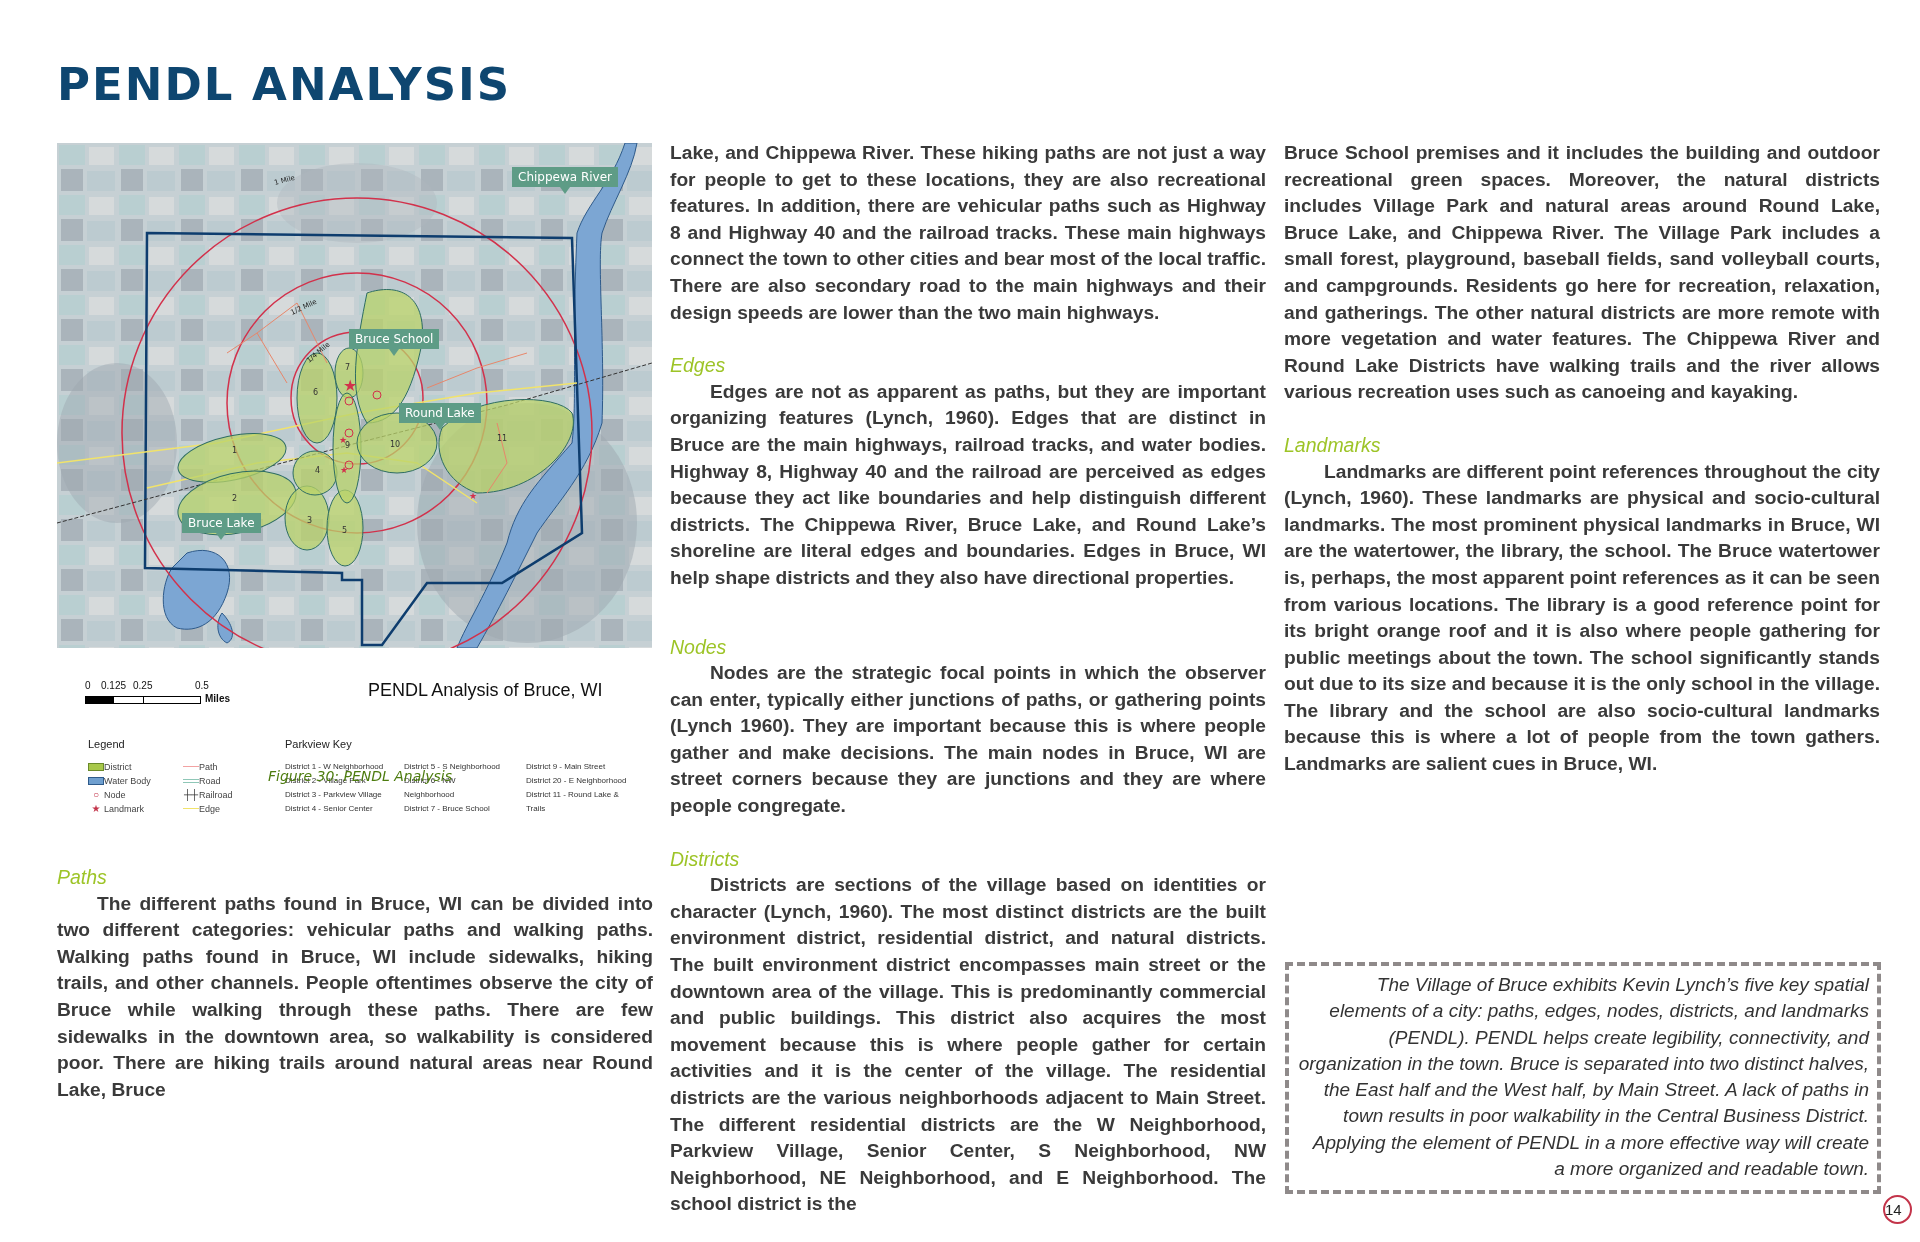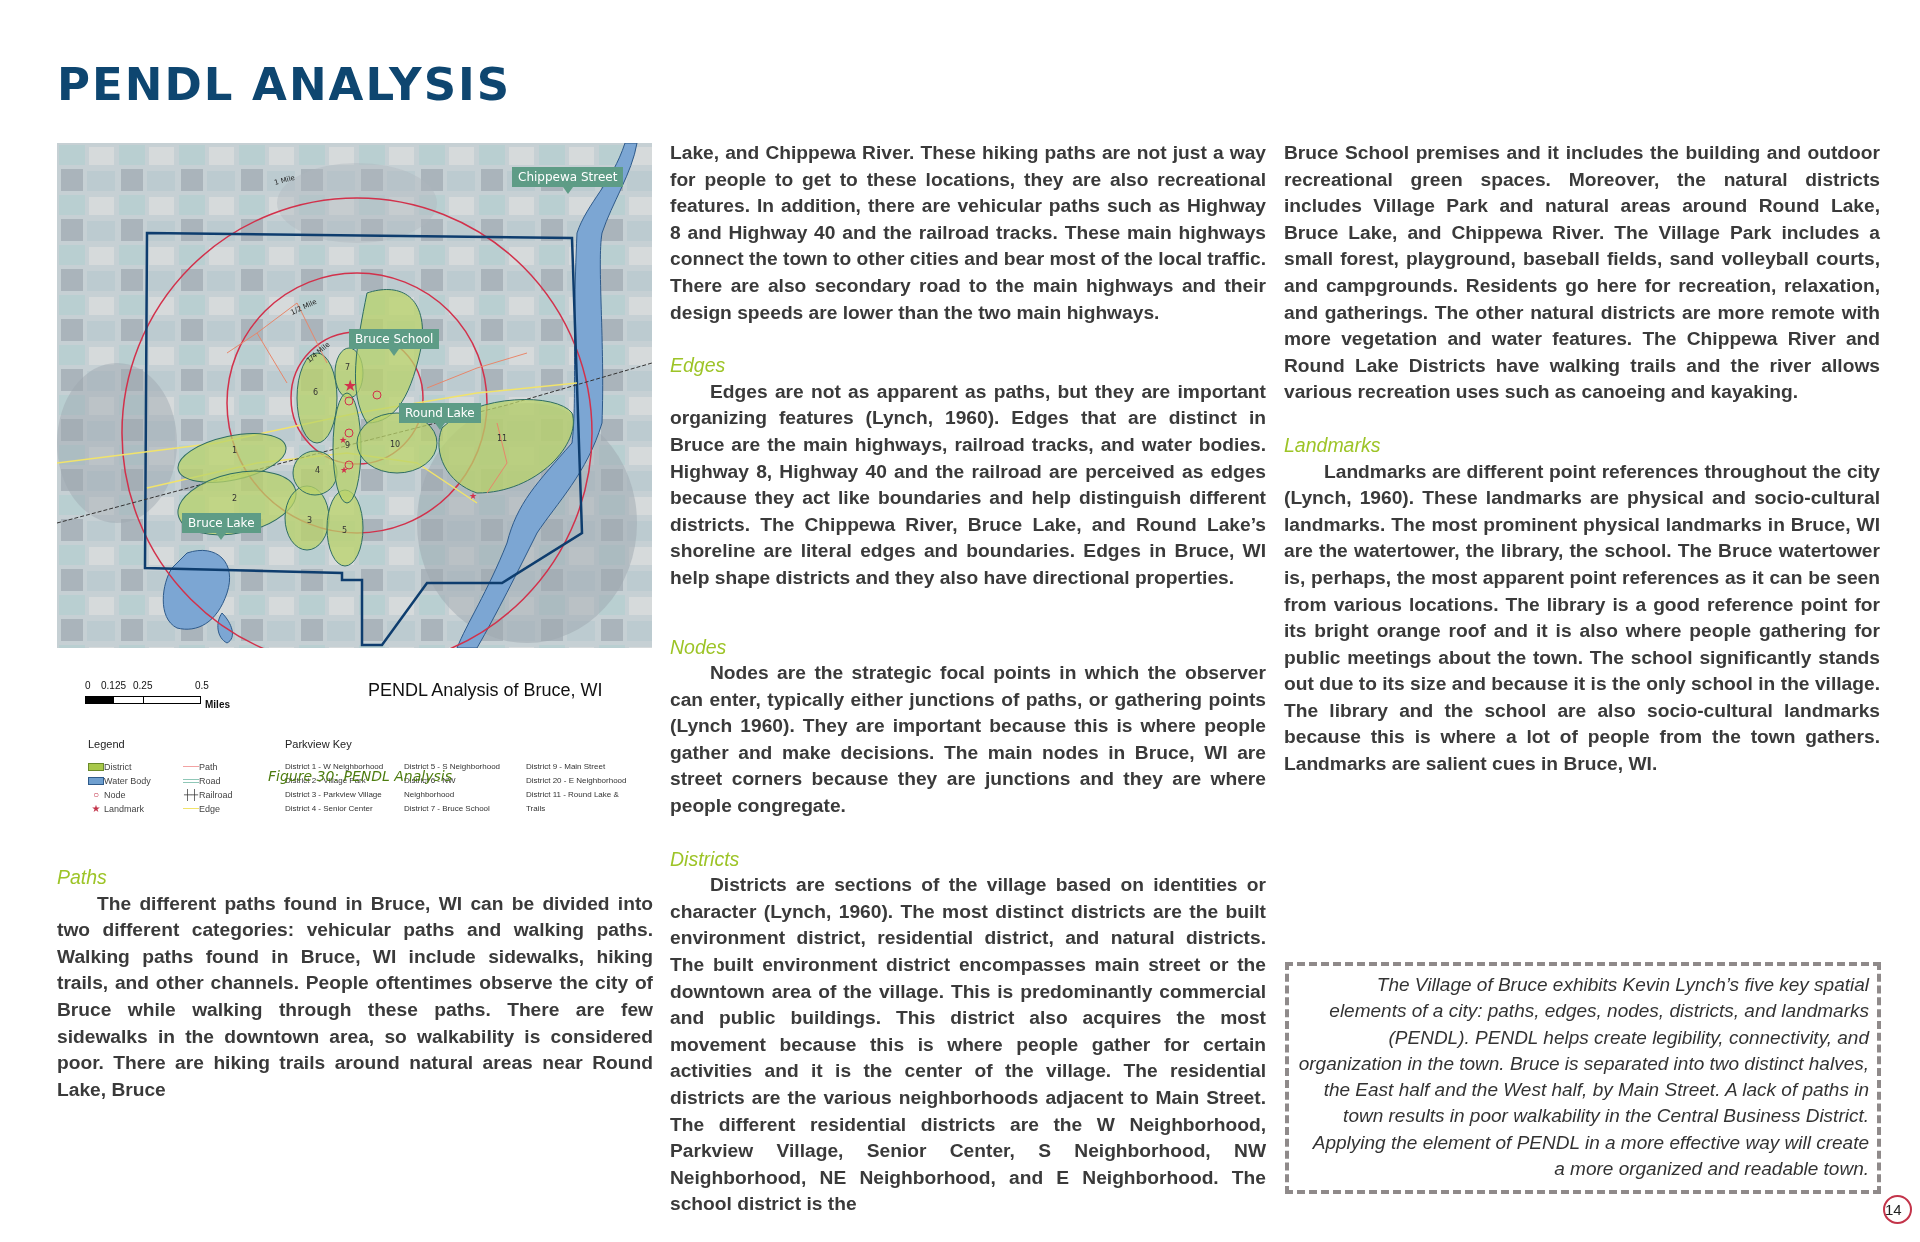--- a/index.html
+++ b/index.html
@@ -34,21 +34,21 @@
   .map-label::after {
     content: ""; position: absolute; left: 50%; bottom: -7px; margin-left: -5px;
     border-left: 5px solid transparent; border-right: 5px solid transparent; border-top: 7px solid #5e9c86;
   }
 
   .scalebar { position: absolute; left: 85px; top: 680px; font-size: 10px; color: #111; }
   .scale-ticks { position: relative; height: 14px; width: 130px; }
   .scale-ticks span { position: absolute; top: 0; font-size: 10px; }
   .scale-bar-graphic { display: flex; width: 116px; height: 8px; border: 1px solid #000; margin-top: 2px; }
   .scale-bar-graphic div { flex: 1; }
-  .scale-units { position: absolute; left: 120px; top: 19px; font-size: 10px; font-weight: bold; }
+  .scale-units { position: absolute; left: 120px; top: 13px; font-size: 10px; font-weight: bold; }
 
   .map-caption-title { position: absolute; left: 368px; top: 680px; font-size: 18px; color: #111; }
 
   .legend { position: absolute; left: 88px; top: 738px; font-size: 9px; color: #444; }
   .legend-title, .district-key-title { font-size: 11px; color: #222; margin-bottom: 10px; }
   .legend-grid { display: grid; grid-template-columns: 95px 90px; row-gap: 1px; }
   .legend-item { display: flex; align-items: center; gap: 0; height: 13px; }
   .swatch { width: 16px; height: 8px; display: inline-block; }
   .sym { width: 16px; text-align: center; font-size: 10px; display: inline-block; }
 
@@ -149,21 +149,21 @@
       <text x="333" y="304">10</text>
         <text x="440" y="298">11</text>
     </g>
 
     <g font-size="7" fill="#222" font-family="DejaVu Sans, sans-serif">
       <text x="218" y="42" transform="rotate(-15 218 42)">1 Mile</text>
       <text x="235" y="172" transform="rotate(-25 235 172)">1/2 Mile</text>
       <text x="252" y="220" transform="rotate(-40 252 220)">1/4 Mile</text>
     </g>
   </svg>
-  <div class="map-label" style="left:455px; top:24px;">Chippewa Street</div>
+  <div class="map-label" style="left:455px; top:24px;">Chippewa River</div>
   <div class="map-label" style="left:292px; top:186px;">Bruce School</div>
   <div class="map-label" style="left:342px; top:260px;">Round Lake</div>
   <div class="map-label" style="left:125px; top:370px;">Bruce Lake</div>
 </div>
 
 <div class="scalebar">
   <div class="scale-ticks">
     <span style="left:0">0</span>
     <span style="left:16px">0.125</span>
     <span style="left:48px">0.25</span>

